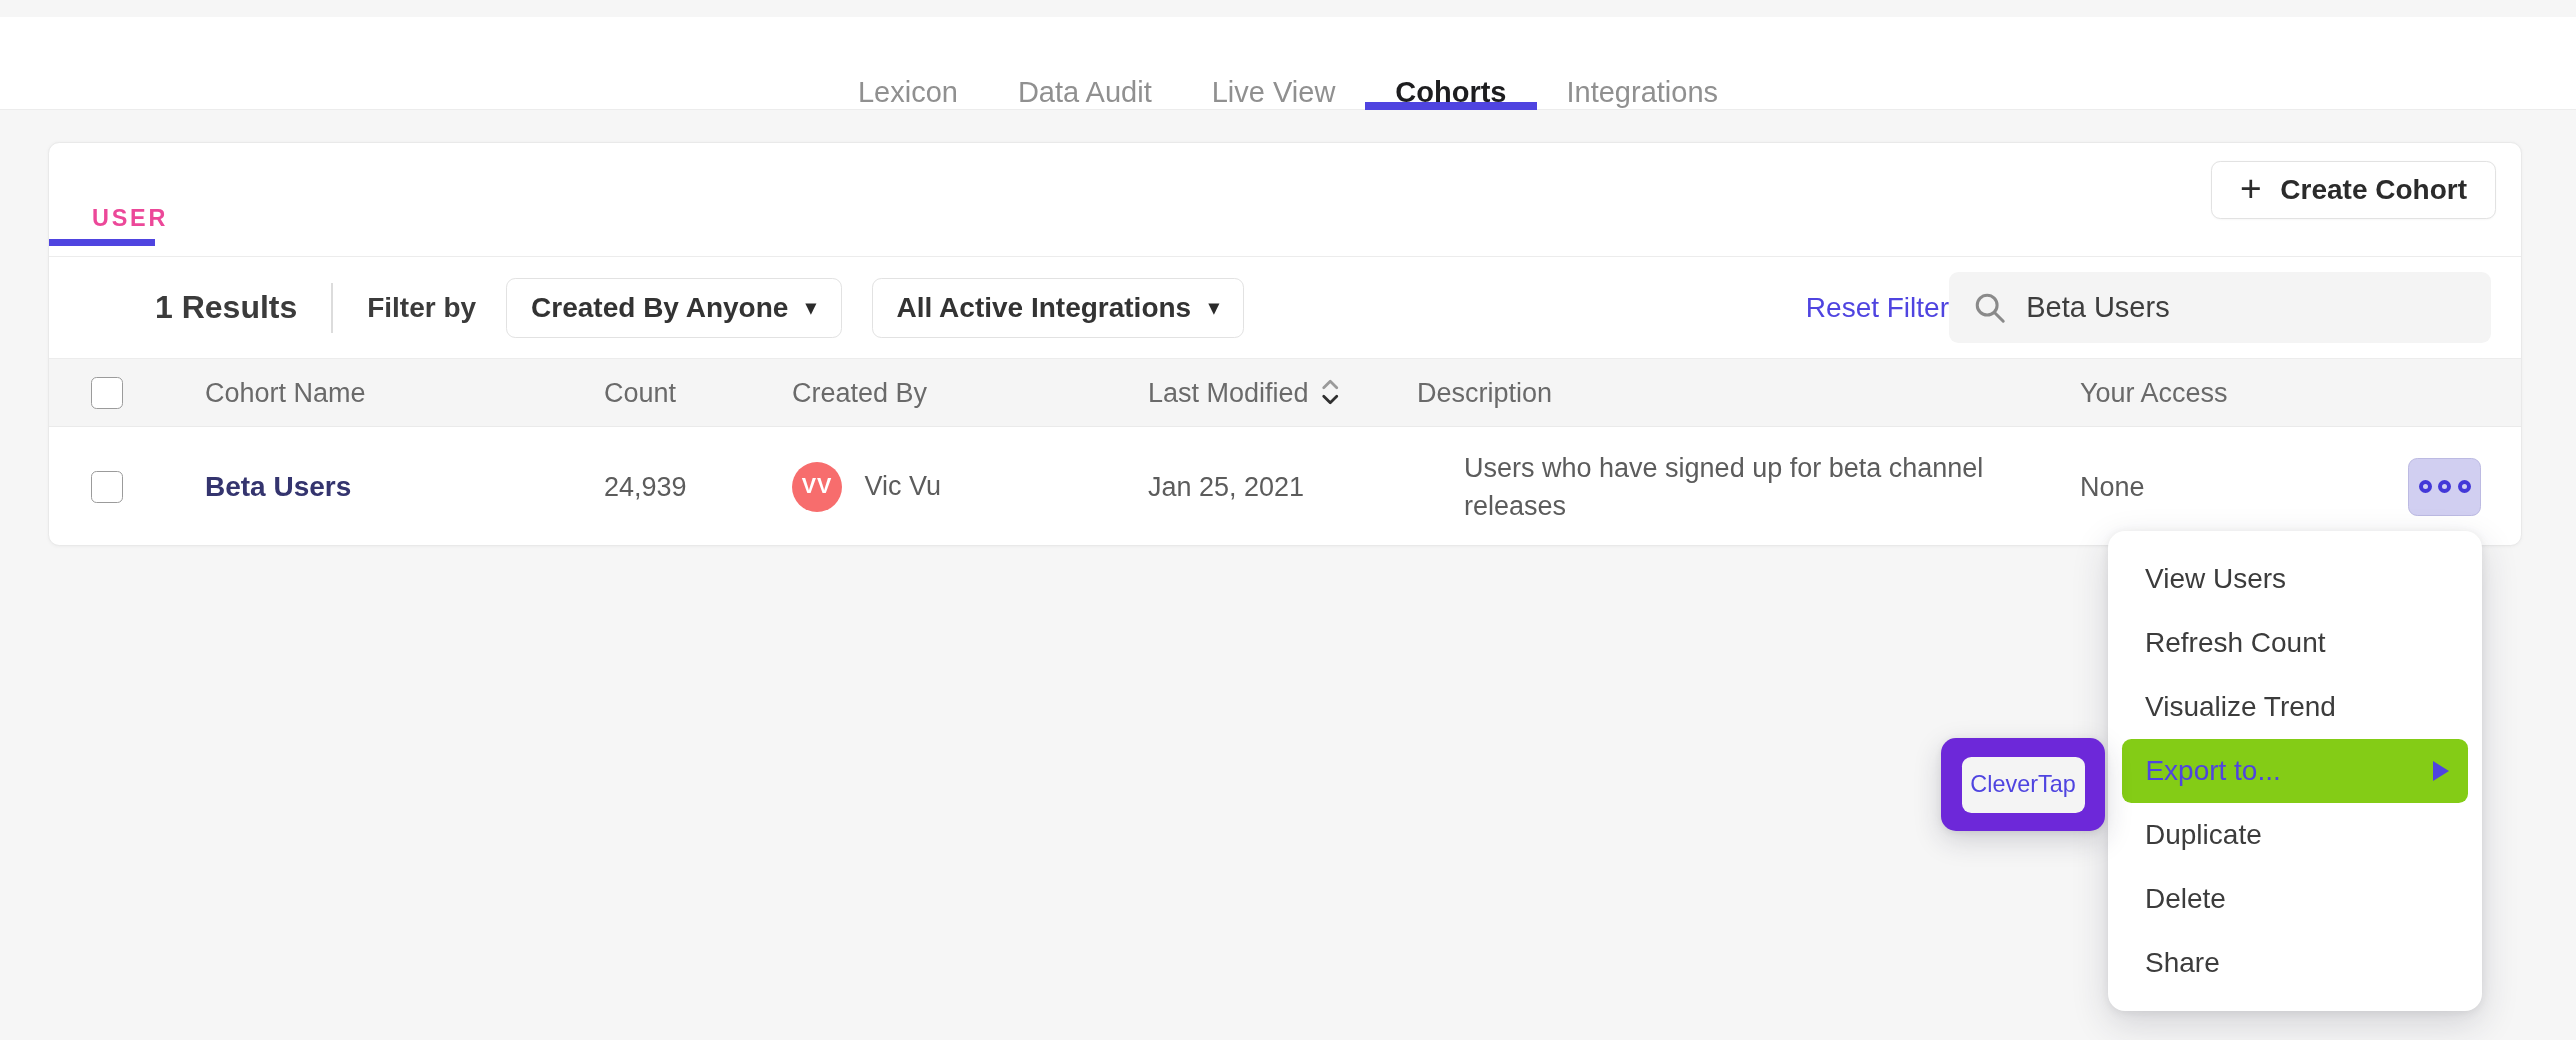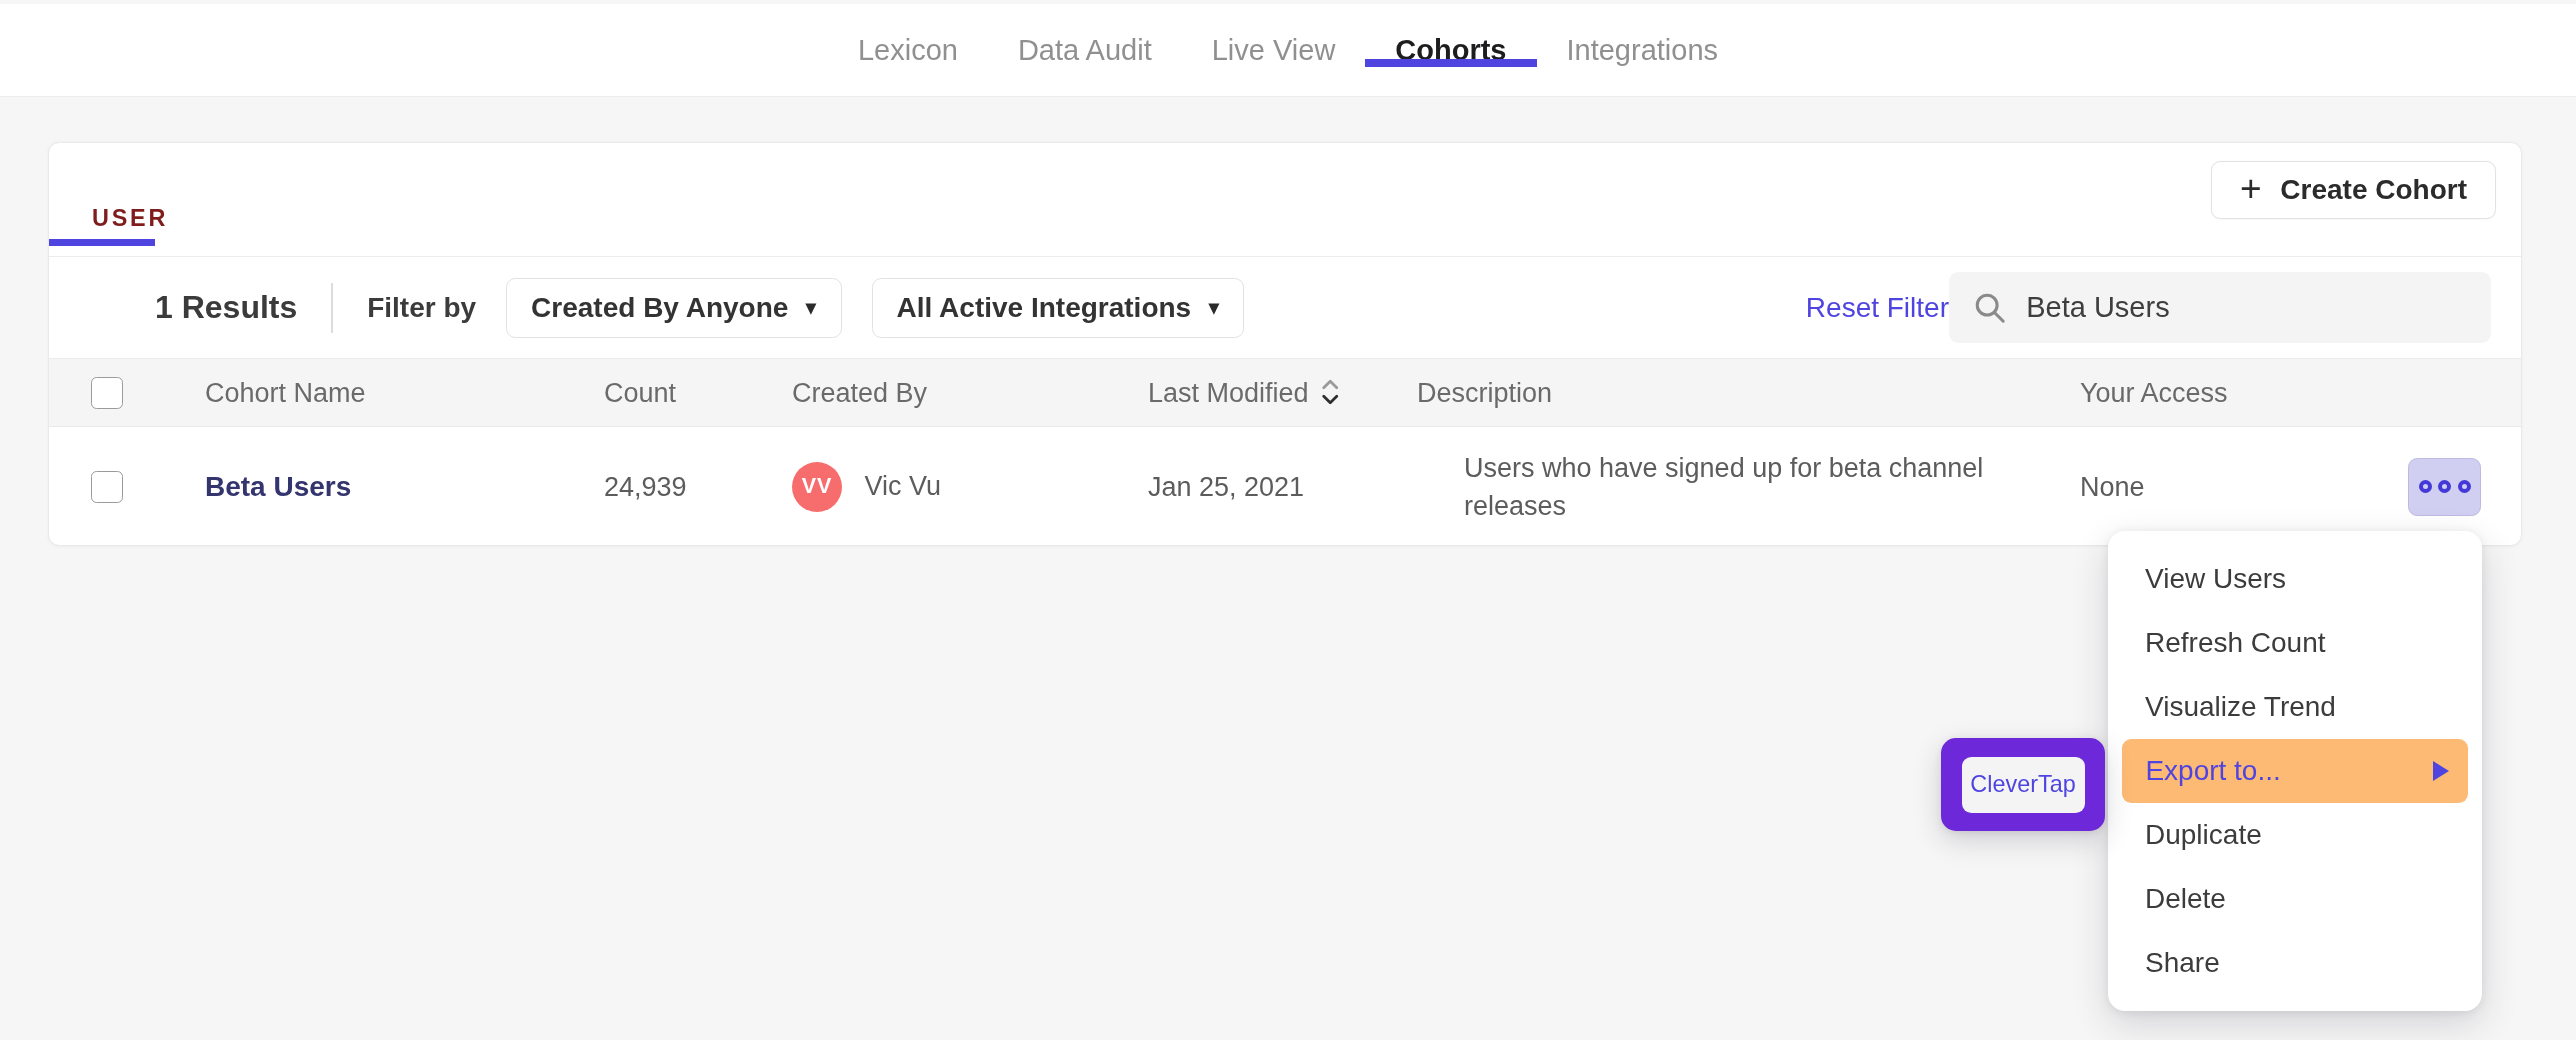--- a/index.html
+++ b/index.html
@@ -7,23 +7,23 @@
   body {
     width:2576px; height:1040px; position:relative; overflow:hidden;
     background:#f6f6f6;
     font-family:"Liberation Sans","DejaVu Sans",sans-serif;
     color:#3c3c3c;
     -webkit-font-smoothing:antialiased;
   }
 
   
   .topnav {
-    position:absolute; left:0; top:4px; width:2576px; height:93px;
+    position:absolute; left:0; top:17px; width:2576px; height:93px;
     background:#ffffff; border-bottom:0.9px solid #ececec;
-    display:flex; justify-content:center; align-items:center;
+    display:flex; justify-content:center; align-items:flex-end;
   }
   .nav-item {
     display:flex; align-items:center; padding:0 30px;
     font-size:29px; color:#909090; position:relative; cursor:pointer;
     white-space:nowrap;
   }
   .nav-item.active { color:#1d1d1f; font-weight:700; }
   .nav-underline {
     position:absolute; left:0; right:0; bottom:-0.9px; height:8.4px;
     background:#4f44e0;
@@ -33,21 +33,21 @@
   .card {
     position:absolute; left:48px; top:142px; width:2474px; height:404px;
     background:#ffffff; border:0.9px solid #e9e9e9; border-radius:11.2px;
     box-shadow:0 0.9px 3.7px rgba(0,0,0,0.04);
   }
 
   
   .tabs-row { position:relative; height:114px; border-bottom:0.9px solid #ececec; }
   .user-tab {
     position:absolute; left:43px; top:62px;
-    font-size:23.4px; font-weight:700; letter-spacing:2.8px; color:#7f1d1d;
+    font-size:23.4px; font-weight:700; letter-spacing:2.8px; color:#ec4899;
     cursor:pointer;
   }
   .tab-underline {
     position:absolute; left:0; bottom:10.3px; width:106px; height:6.5px;
     background:#4f44e0;
   }
   .create-btn {
     position:absolute; right:25px; top:18px; height:58px; padding:0 28px;
     background:#fff; border:0.9px solid #e2e2e2; border-radius:9.3px;
     display:flex; align-items:center; gap:18.7px;
@@ -126,21 +126,21 @@
     position:absolute; left:2108px; top:531px; width:374px;
     background:#fff; border-radius:17px; padding:16px 0; z-index:30;
     box-shadow:0 13px 37px rgba(35,35,60,0.16), 0 1.9px 9.3px rgba(0,0,0,0.08);
   }
   .menu-item {
     height:64px; display:flex; align-items:center; padding:0 22.4px 0 37px;
     font-size:28px; color:#3c3c3c; cursor:pointer; white-space:nowrap;
   }
   .menu-item.highlight {
     margin:0 14px; padding:0 18.7px 0 23.4px; border-radius:9.3px;
-    background:#fdba74; color:#4f44e0; justify-content:space-between;
+    background:#84cc16; color:#4f44e0; justify-content:space-between;
   }
   .arrow-right {
     width:0; height:0;
     border-left:16px solid #4f44e0;
     border-top:10.3px solid transparent; border-bottom:10.3px solid transparent;
   }
 
   
   .submenu {
     position:absolute; left:1941px; top:738px; width:164px; height:93px;

